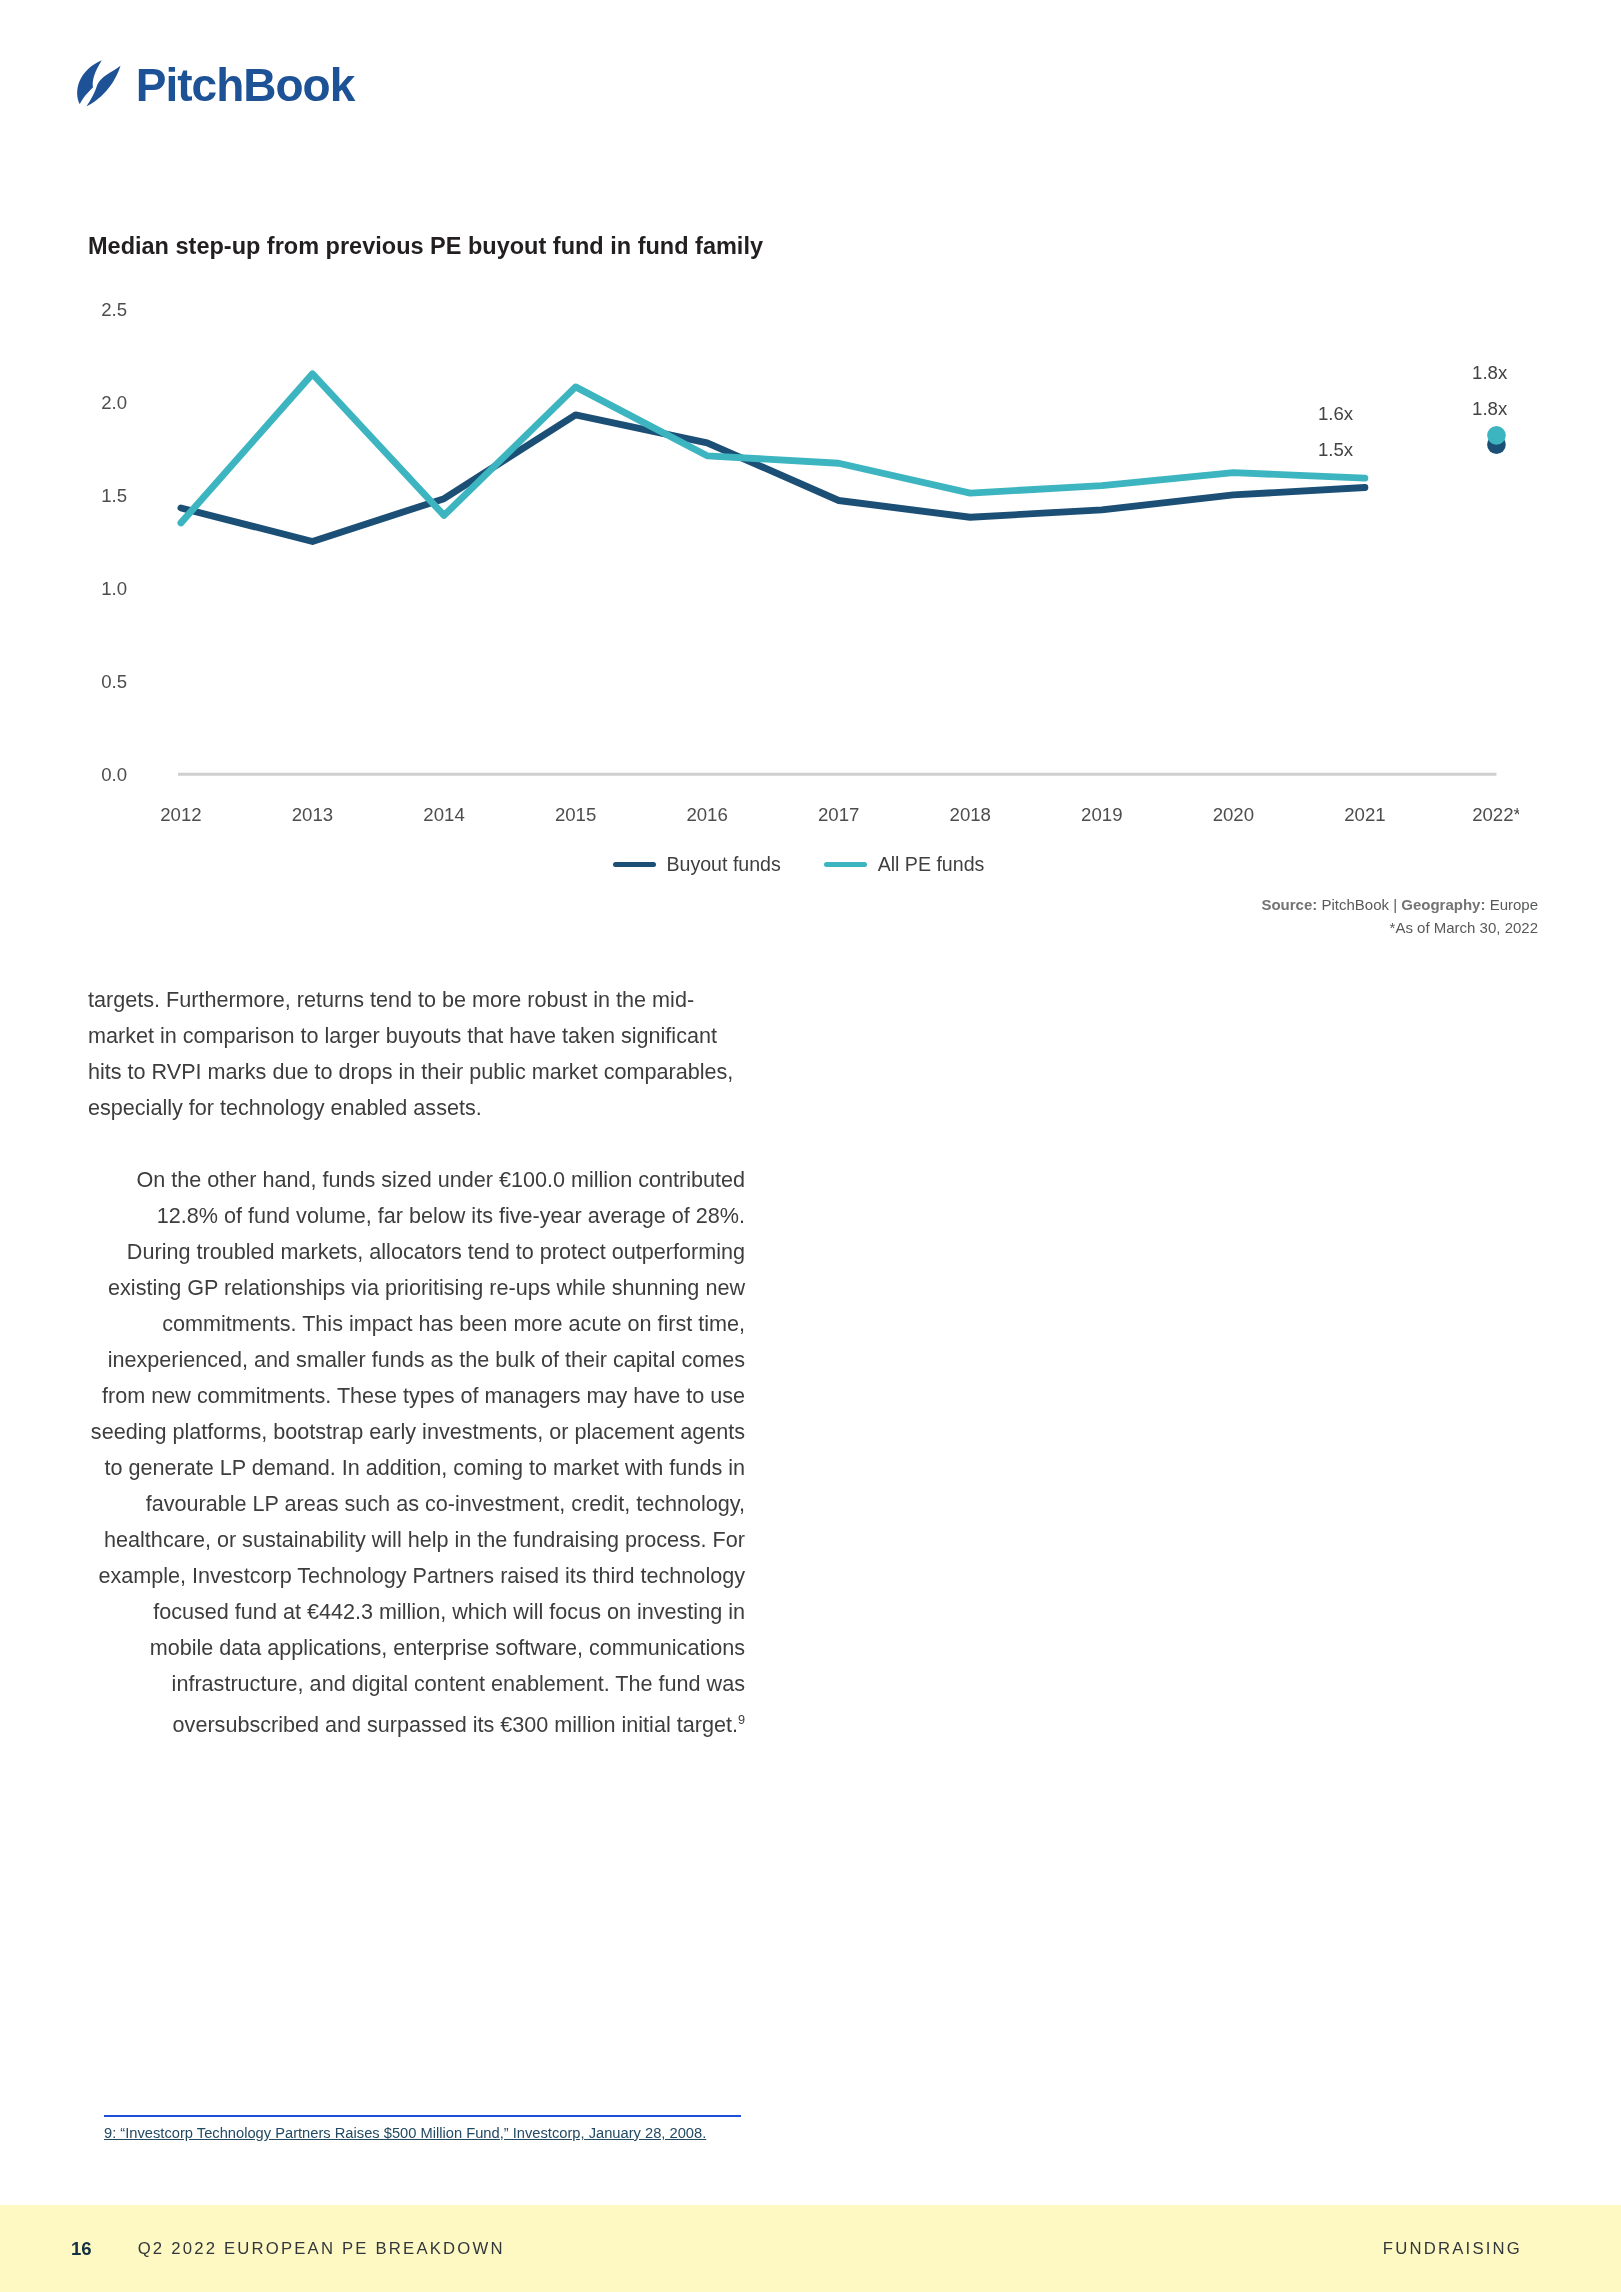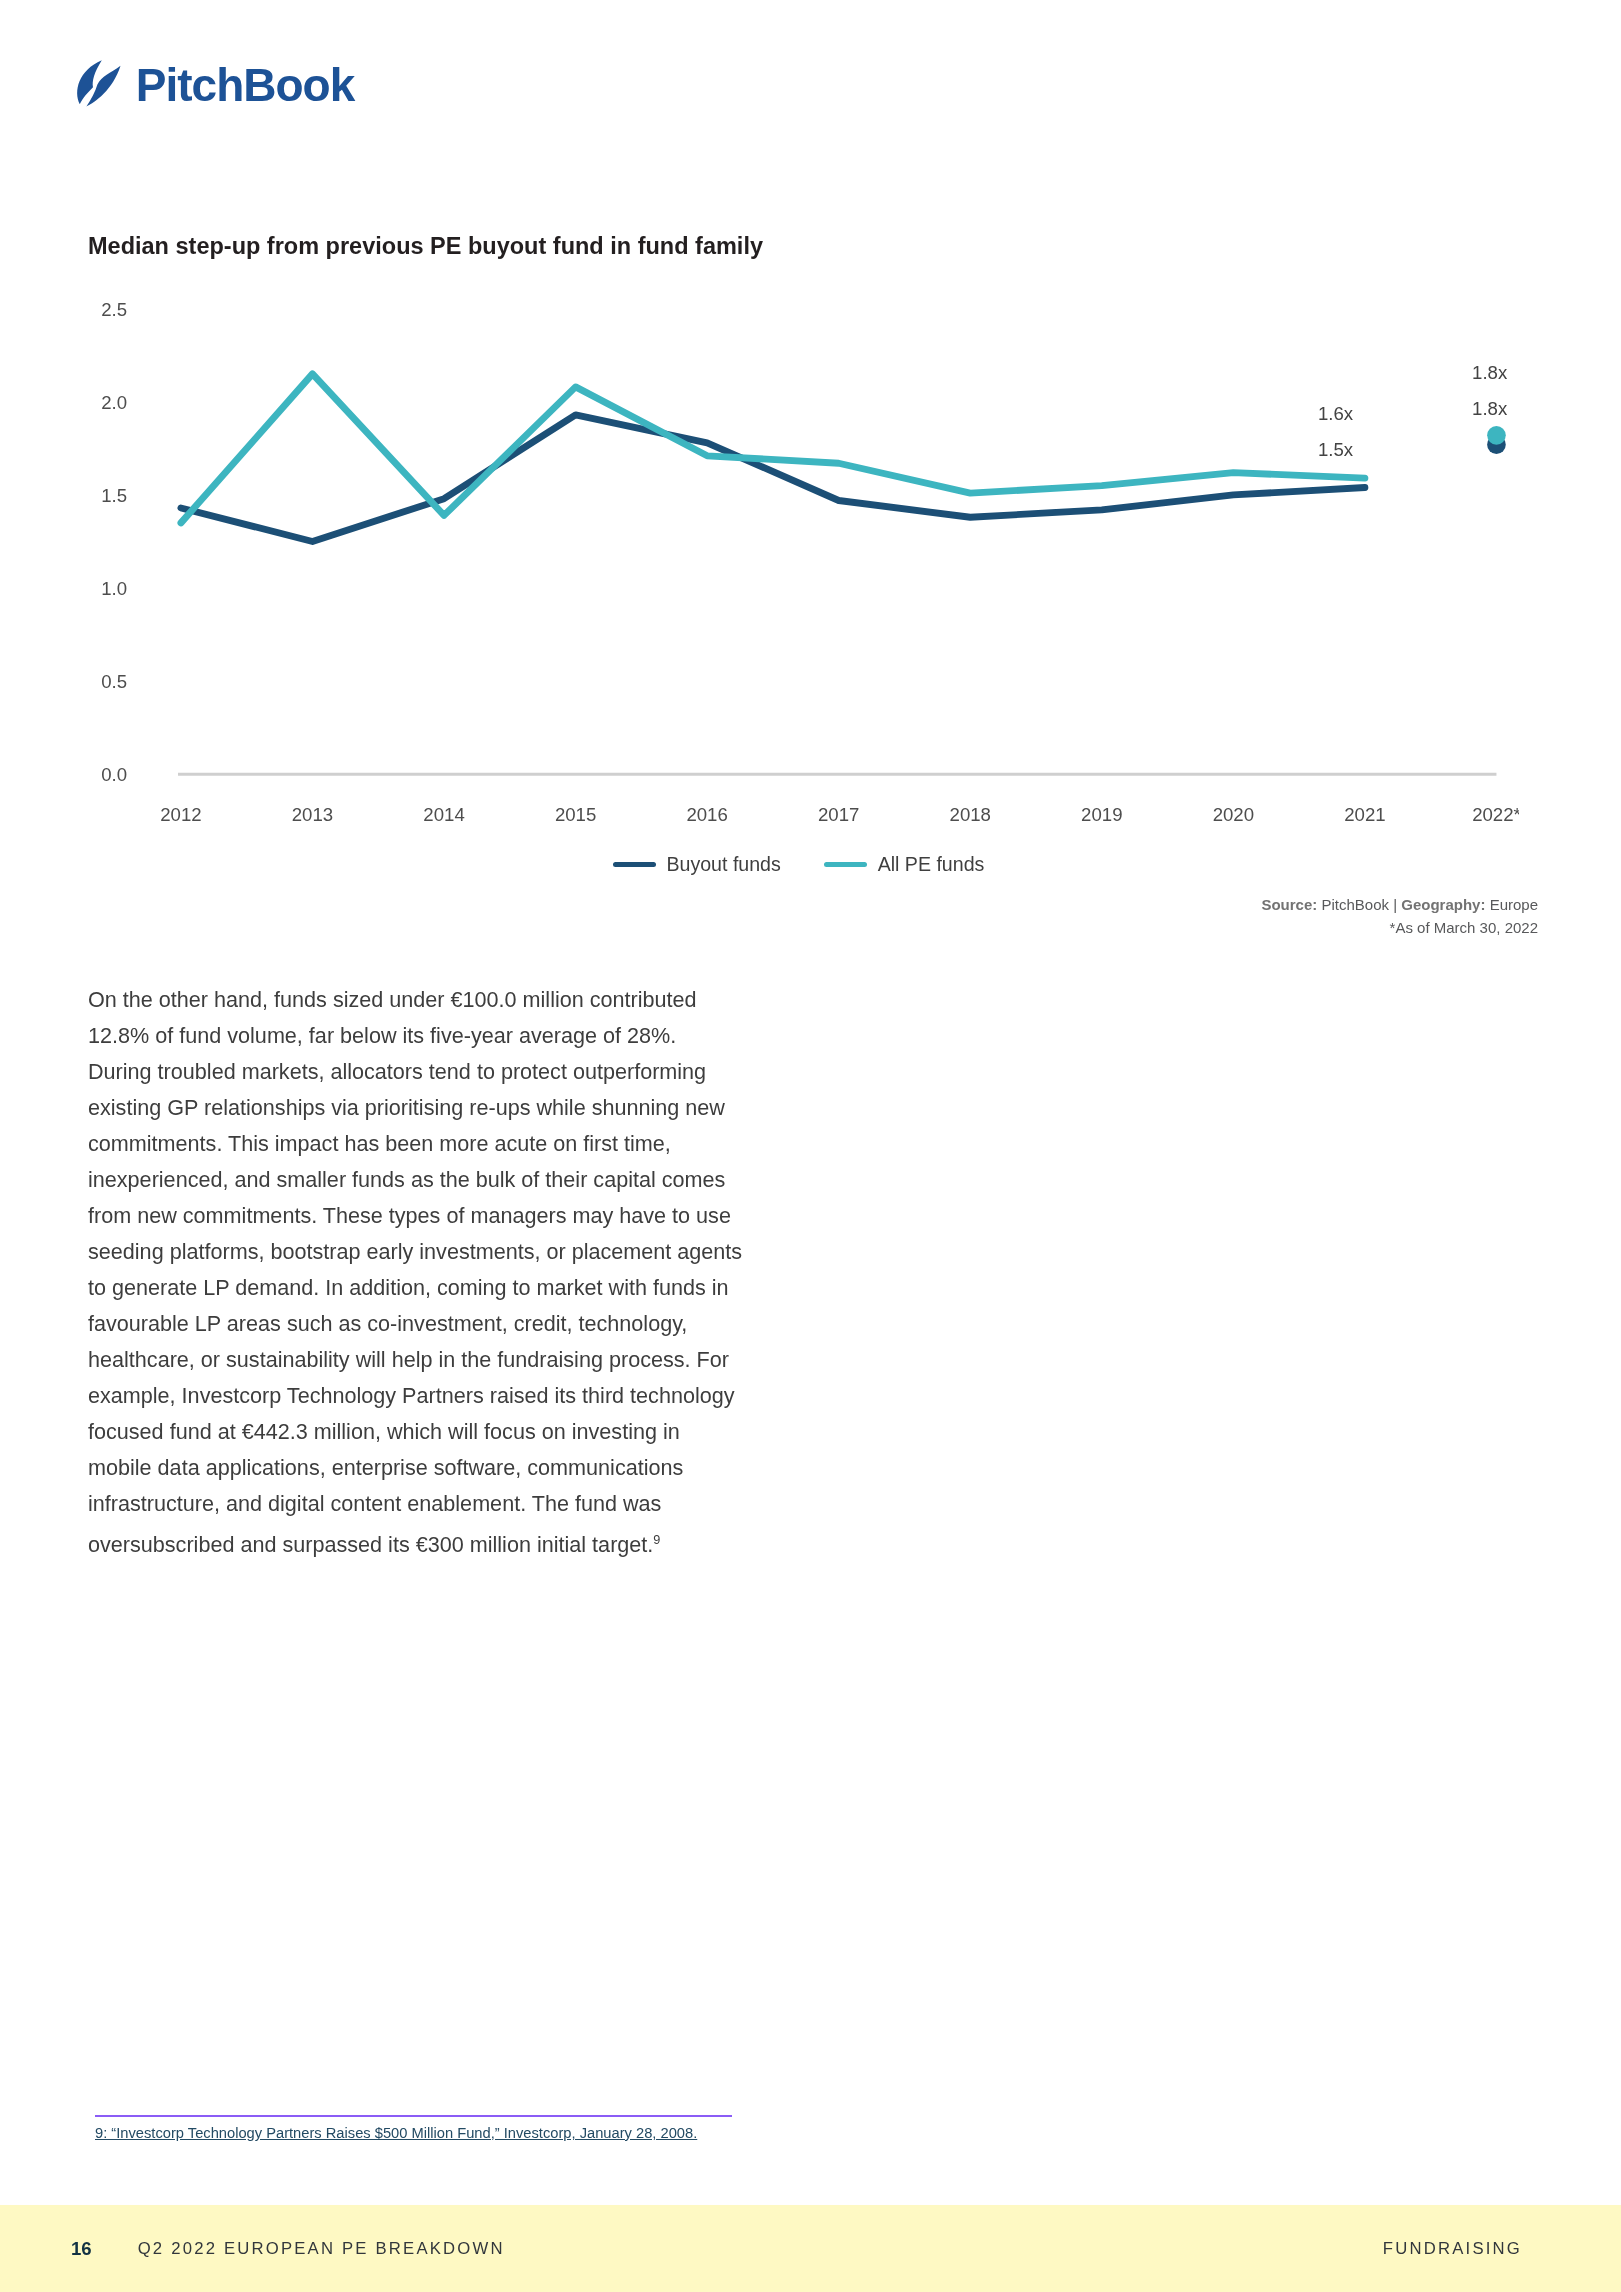--- a/index.html
+++ b/index.html
@@ -25,21 +25,21 @@
   .source-block{position:absolute;right:111px;top:894px;text-align:right;font-size:15px;color:#58595b;line-height:22.5px;}
   .source-block b{color:#737373;}
 
   
   .body-copy{position:absolute;left:88px;top:982px;width:657px;font-size:21.6px;line-height:36px;color:#3d3d3d;}
   .body-copy p{margin:0;}
   .body-copy p + p{margin-top:36px;text-align:right;}
   .body-copy sup{font-size:12.7px;}
 
   
-  .footnote{position:absolute;left:95px;top:2115px;width:637px;border-top:2px solid #8b5cf6;padding-top:6.9px;}
+  .footnote{position:absolute;left:104px;top:2115px;width:637px;border-top:2px solid #1d4ed8;padding-top:6.9px;}
   .footnote a{font-size:14.7px;color:#234a63;text-decoration:underline;}
 
   
   .footer{position:absolute;left:0;top:2205px;width:1621px;height:87px;background:#fef9c3;display:flex;align-items:center;}
   .footer .pagenum{margin-left:71px;font-size:18.6px;font-weight:bold;color:#123243;}
   .footer .left-text{margin-left:46px;font-size:16.7px;letter-spacing:2.2px;color:#32373c;}
   .footer .right-text{margin-left:auto;margin-right:99px;font-size:16.7px;letter-spacing:2.2px;color:#32373c;}
 </style>
 </head>
 <body>
@@ -95,20 +95,21 @@
       <span class="legend-label">All PE funds</span>
     </div>
   </div>
 
   <div class="source-block">
     <div><b>Source:</b> <span>PitchBook</span><span>  |  </span><b>Geography:</b> <span>Europe</span></div>
     <div>*As of March 30, 2022</div>
   </div>
 
   <div class="body-copy">
+    <p>targets. Furthermore, returns tend to be more robust in the mid-market in comparison to larger buyouts that have taken significant hits to RVPI marks due to drops in their public market comparables, especially for technology enabled assets.</p>
     <p><span>On the other hand, funds sized under €100.0 million contributed 12.8% of fund volume, far below its five-year average of 28%. During troubled markets, allocators tend to protect outperforming existing GP relationships via prioritising re-ups while shunning new commitments. This impact has been more acute on first time, inexperienced, and smaller funds as the bulk of their capital comes from new commitments. These types of managers may have to use seeding platforms, bootstrap early investments, or placement agents to generate LP demand. In addition, coming to market with funds in favourable LP areas such as co-investment, credit, technology, healthcare, or sustainability will help in the fundraising process. For example, Investcorp Technology Partners raised its third technology focused fund at €442.3 million, which will focus on investing in mobile data applications, enterprise software, communications infrastructure, and digital content enablement. The fund was oversubscribed and surpassed its €300 million initial target.</span><sup>9</sup></p>
   </div>
 
   <div class="footnote">
     <a href="#">9: “Investcorp Technology Partners Raises $500 Million Fund,” Investcorp, January 28, 2008.</a>
   </div>
 
   <div class="footer">
     <span class="pagenum">16</span>
     <span class="left-text">Q2 2022 EUROPEAN PE BREAKDOWN</span>

